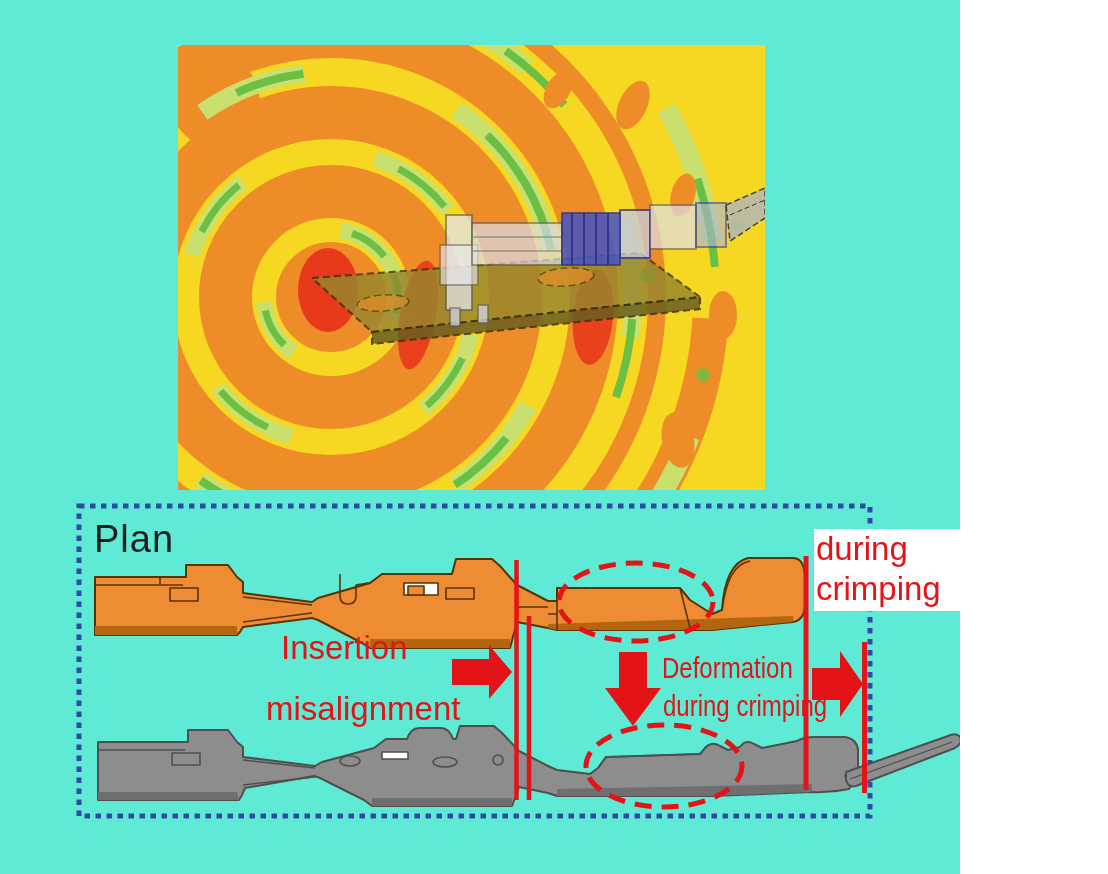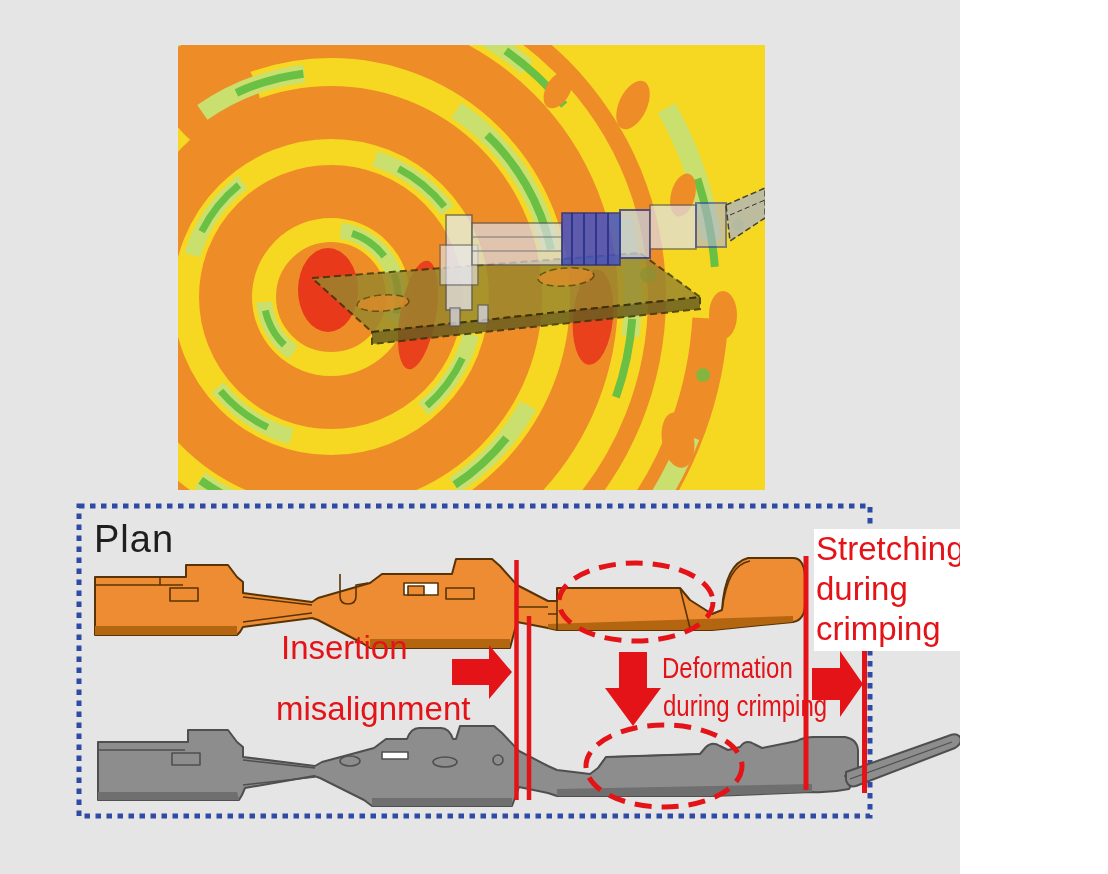--- a/index.html
+++ b/index.html
@@ -1,16 +1,16 @@
 <!DOCTYPE html>
 <html style="--annotation-red: #e41318; --border-blue: #2e4aa5; --label-black: #1e1e1e; --plan-fill: #ed8c33; --plan-stroke: #5a3305; --plan-shade: #b4650f; --xray-fill: #8d8d8d; --xray-stroke: #4f4f4f; --xray-shade: #6f6f6f; --sim-yellow: #f6d822; --sim-orange: #ee8d28; --sim-red: #e8391b; --sim-green: #6abf45; --sim-green-halo: #c9e06e; --plate-olive: #97862e; --conn-blue: #4553c4;"><head>
 <meta charset="utf-8">
 <style>
   html,body{margin:0;padding:0;background:#ffffff;}
-  .page{position:relative;width:960px;height:874px;background:#e5e5e5;overflow:hidden;
+  .page{position:relative;width:960px;height:874px;background:#5eead4;overflow:hidden;
         font-family:"Liberation Sans",sans-serif;}
   .abs{position:absolute;}
   .lbl-black{color:var(--label-black);font-size:38px;line-height:40px;letter-spacing:1px;}
   .lbl-red{color:var(--annotation-red);font-size:33px;line-height:40px;font-weight:400;}
   .lbl-red-sm{color:var(--annotation-red);font-size:30px;line-height:38px;
               transform:scaleX(0.80);transform-origin:left top;white-space:nowrap;}
   .stretch-box{background:#ffffff;padding:0 4px 2px 2px;}
   svg{display:block;}
 </style>
 </head>
@@ -169,23 +169,22 @@
         <ellipse cx="636" cy="602" rx="77" ry="39"></ellipse>
         <ellipse cx="664" cy="766" rx="78" ry="41"></ellipse>
       </g>
     </g>
   </svg>
 
   <div class="abs lbl-black" style="left:94px;top:519px;">Plan</div>
 
 
   <div class="abs lbl-red" style="left:281px;top:628px;">Insertion</div>
-  <div class="abs lbl-red" style="left:276px;top:689px;">misalignment</div>
+  <div class="abs lbl-red" style="left:266px;top:689px;">misalignment</div>
 
   <div class="abs lbl-red-sm" style="left:662px;top:649px;">Deformation</div>
   <div class="abs lbl-red-sm" style="left:663px;top:687px;">during crimping</div>
 
   <div class="abs stretch-box" style="left:814px;top:529px;">
-    <div class="lbl-red">Stretching</div>
     <div class="lbl-red">during crimping</div>
   </div>
 
 </div>
 
 </body></html>

